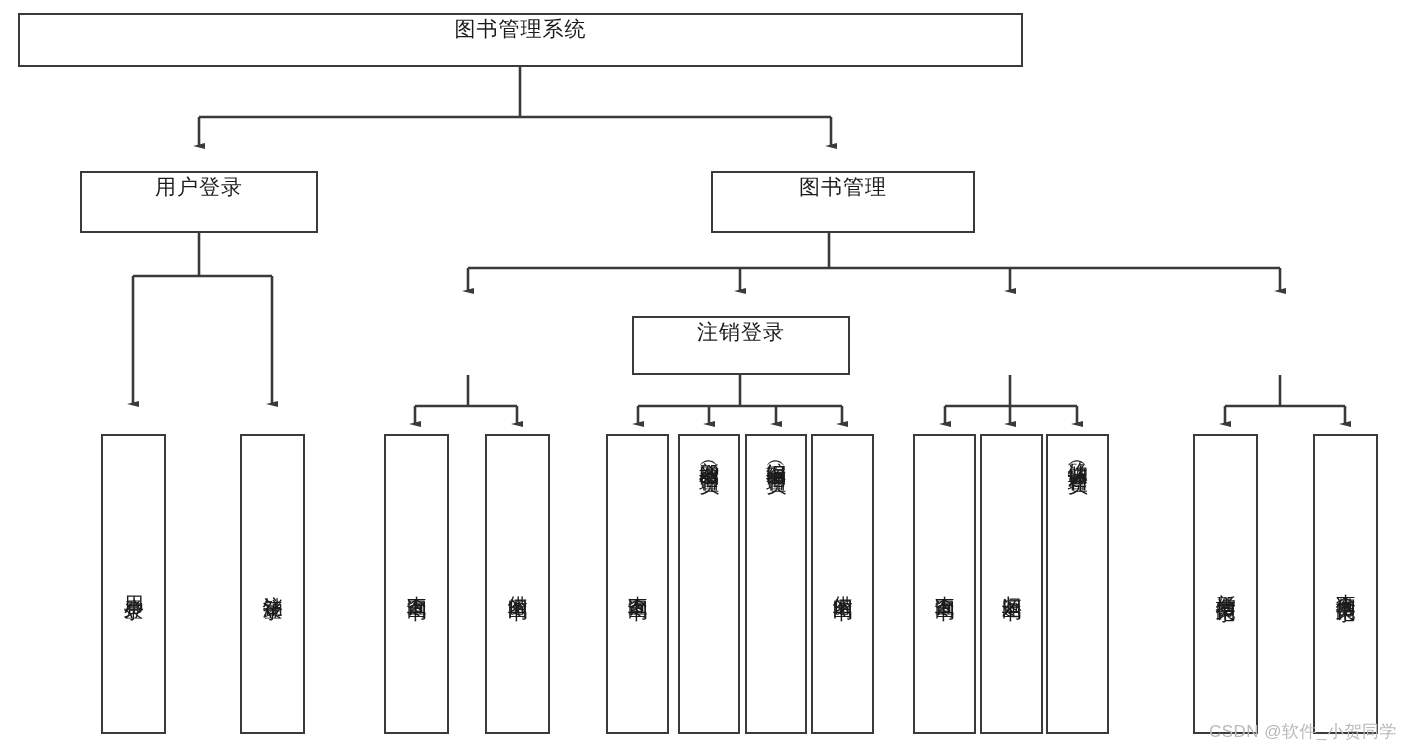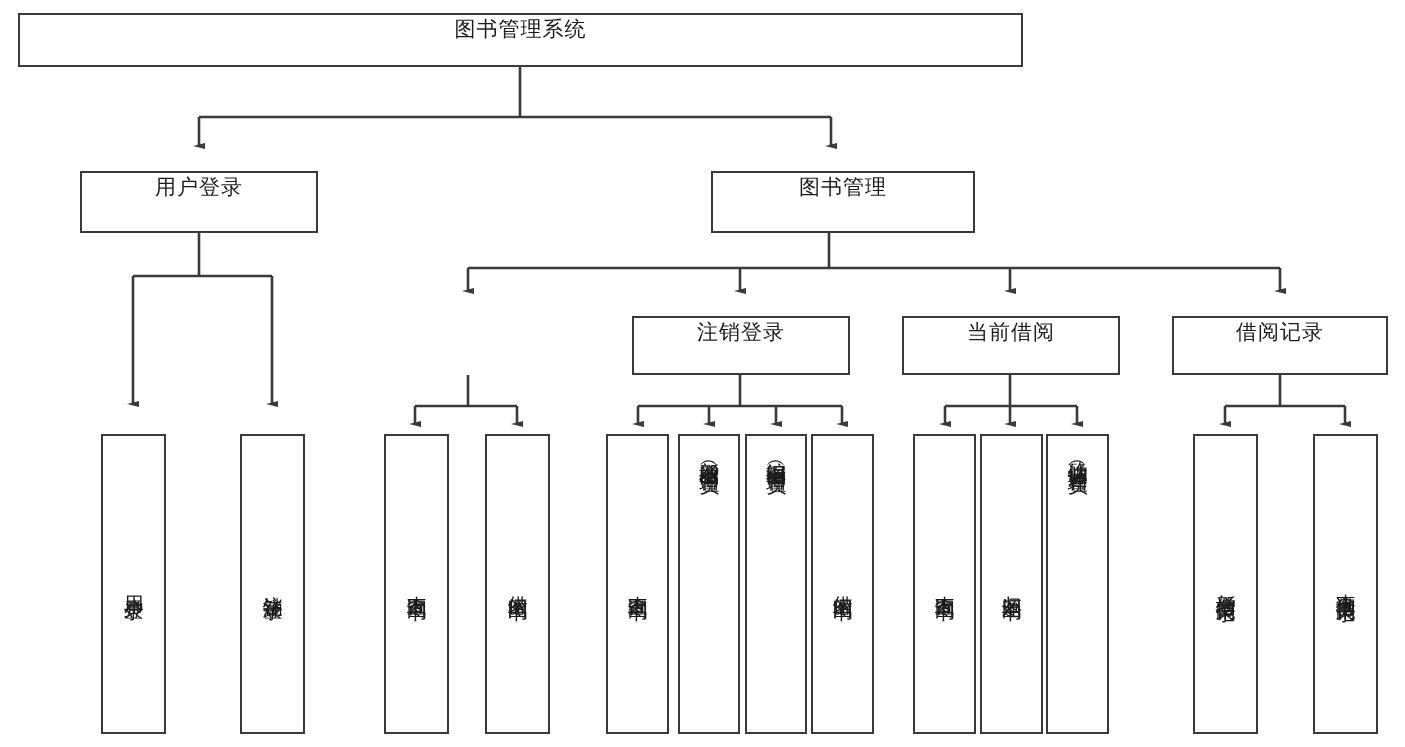--- a/index.html
+++ b/index.html
@@ -132,26 +132,20 @@
   <div class="node h-node" style="left:80px;top:171px;width:238px;height:62px;">
     <span>用户登录</span>
   </div>
   <div class="node h-node" style="left:711px;top:171px;width:264px;height:62px;">
     <span>图书管理</span>
   </div>
 
   <div class="node h-node" style="left:632px;top:316px;width:218px;height:59px;">
     <span>注销登录</span>
   </div>
-  <div class="node h-node" style="left:902px;top:316px;width:218px;height:59px;">
-    <span>当前借阅</span>
-  </div>
-  <div class="node h-node" style="left:1172px;top:316px;width:216px;height:59px;">
-    <span>借阅记录</span>
-  </div>
 
   <div class="node leaf center" style="left:101px;top:434px;width:65px;height:300px;">
     <span class="vtext">用户登录</span>
   </div>
   <div class="node leaf center" style="left:240px;top:434px;width:65px;height:300px;">
     <span class="vtext">注销登录</span>
   </div>
 
   <div class="node leaf center" style="left:384px;top:434px;width:65px;height:300px;">
     <span class="vtext">查询图书</span>
@@ -183,13 +177,14 @@
     <span class="vtext">确认归还（管理员）</span>
   </div>
 
   <div class="node leaf center" style="left:1193px;top:434px;width:65px;height:300px;">
     <span class="vtext">新增借阅记录</span>
   </div>
   <div class="node leaf center" style="left:1313px;top:434px;width:65px;height:300px;">
     <span class="vtext">查询借阅记录</span>
   </div>
 
+  <div class="watermark">CSDN @软件_小贺同学</div>
 </div>
 
 </body></html>

